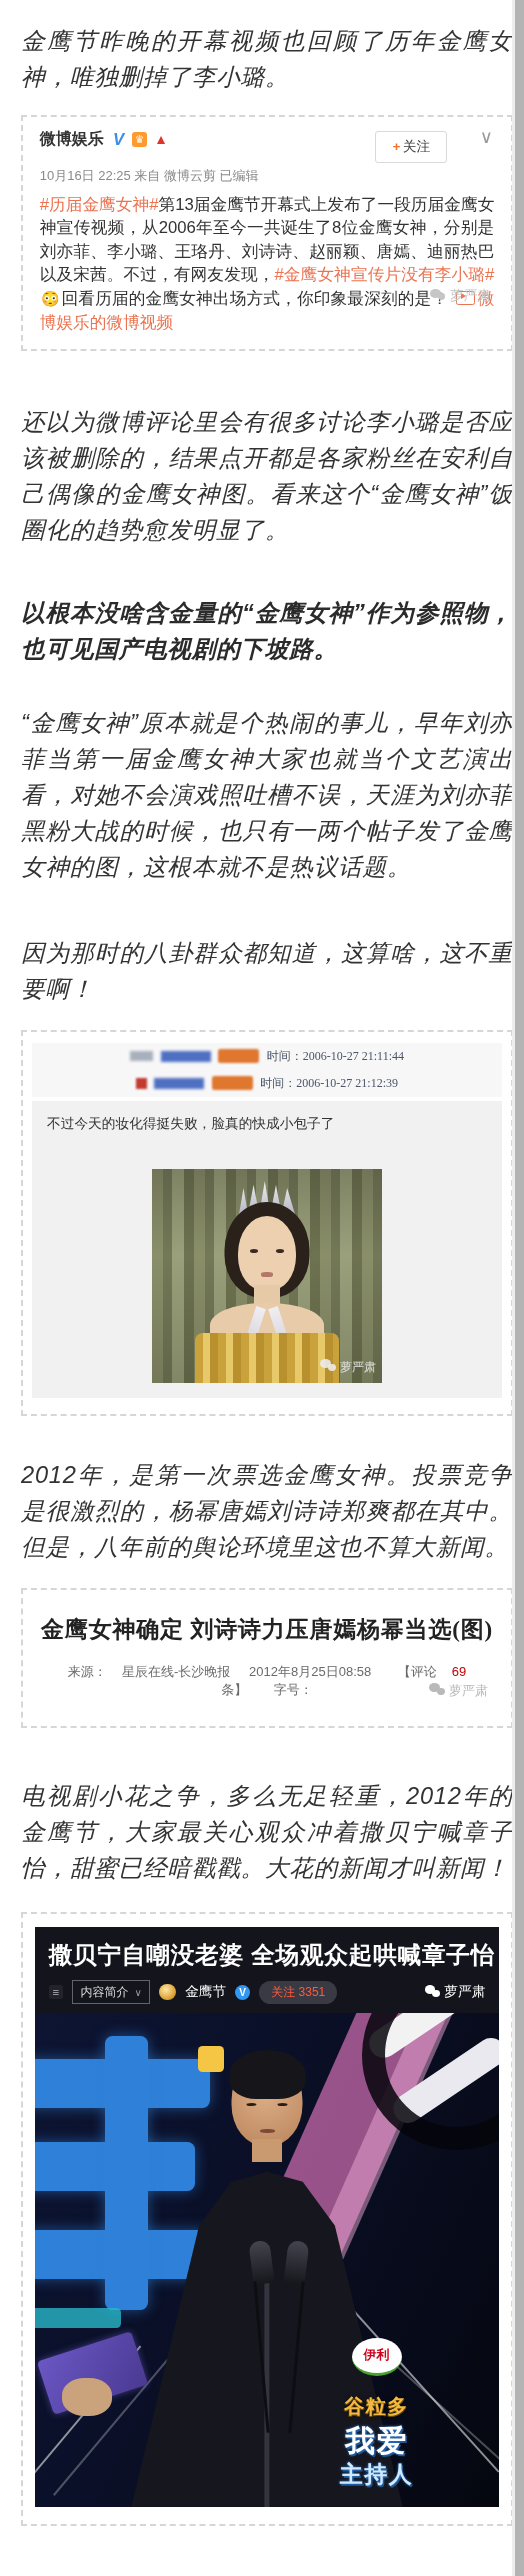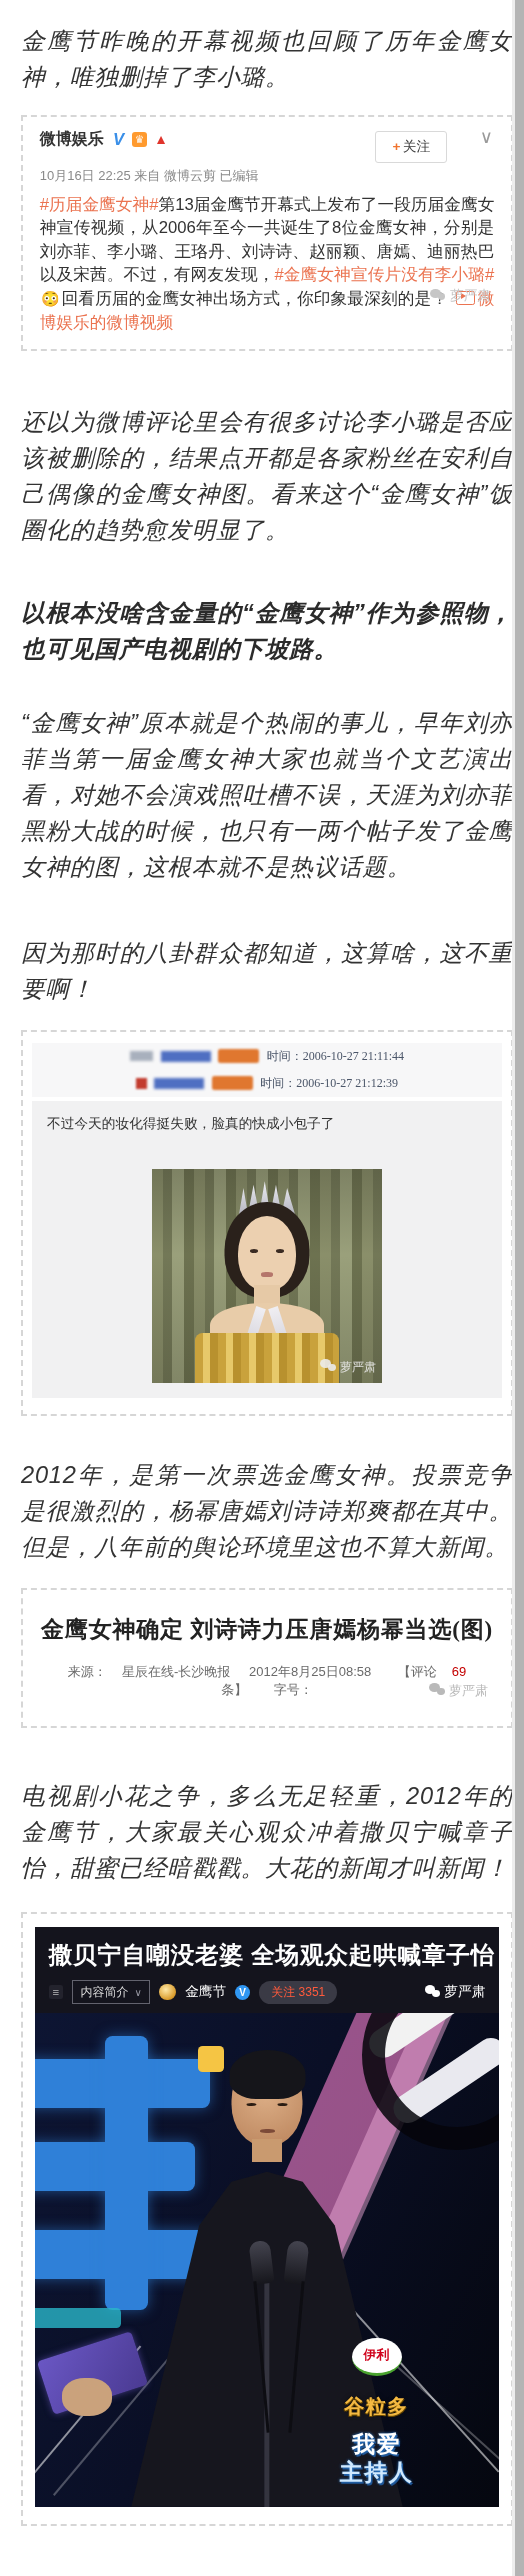--- a/index.html
+++ b/index.html
@@ -156,21 +156,21 @@
   .ms2{left:260px;top:268px;transform:rotate(5deg);}
   .hand{position:absolute;left:27px;bottom:91px;width:50px;height:38px;background:#caa27c;border-radius:45%;}
   .envelope{position:absolute;left:7.6px;bottom:106px;width:99px;height:56px;background:linear-gradient(135deg,#6a57c4,#4a3a92);
     transform:rotate(-18deg);border-radius:4.6px;box-shadow:0 0 7.6px rgba(120,100,220,.5);}
   .sponsor{position:absolute;right:54px;top:325px;width:137px;text-align:center;}
   .yili-oval{width:50px;height:35px;margin:0 auto;background:#fff;border-radius:50%;display:flex;align-items:center;justify-content:center;
     border-bottom:3px solid #4aa32f;}
   .yili-text{color:#d0021b;font-weight:800;font-size:13px;}
   .guliduo{margin-top:17px;color:#f4b942;font-weight:800;font-size:20px;letter-spacing:1.5px;
     text-shadow:0.8px 0.8px 0 #6b4a00,-0.8px 0.8px 0 #6b4a00,0 0 4.6px rgba(0,0,0,.6);}
-  .show-line1{margin-top:9px;color:#ffffff;font-weight:800;font-size:23px;letter-spacing:1.5px;
+  .show-line1{margin-top:1px;color:#ffffff;font-weight:800;font-size:30px;letter-spacing:1.5px;
     text-shadow:0 0 3px #2a7fd4,1.5px 1.5px 0 #1d4f8c;text-align:center;}
   .show-line2{color:#cfe9ff;font-weight:800;font-size:23px;letter-spacing:1.5px;margin-top:-3px;
     text-shadow:0 0 3px #2a7fd4,1.5px 1.5px 0 #1d4f8c;}
   .scene-watermark{position:absolute;right:20px;bottom:15px;color:#fff;font-size:13.7px;}
 
   
   .scrollbar{position:absolute;right:0;top:0;bottom:0;width:10px;background:#b4b4b4;border-left:3px solid #ededed;}
 </style>
 </head>
 <body>

